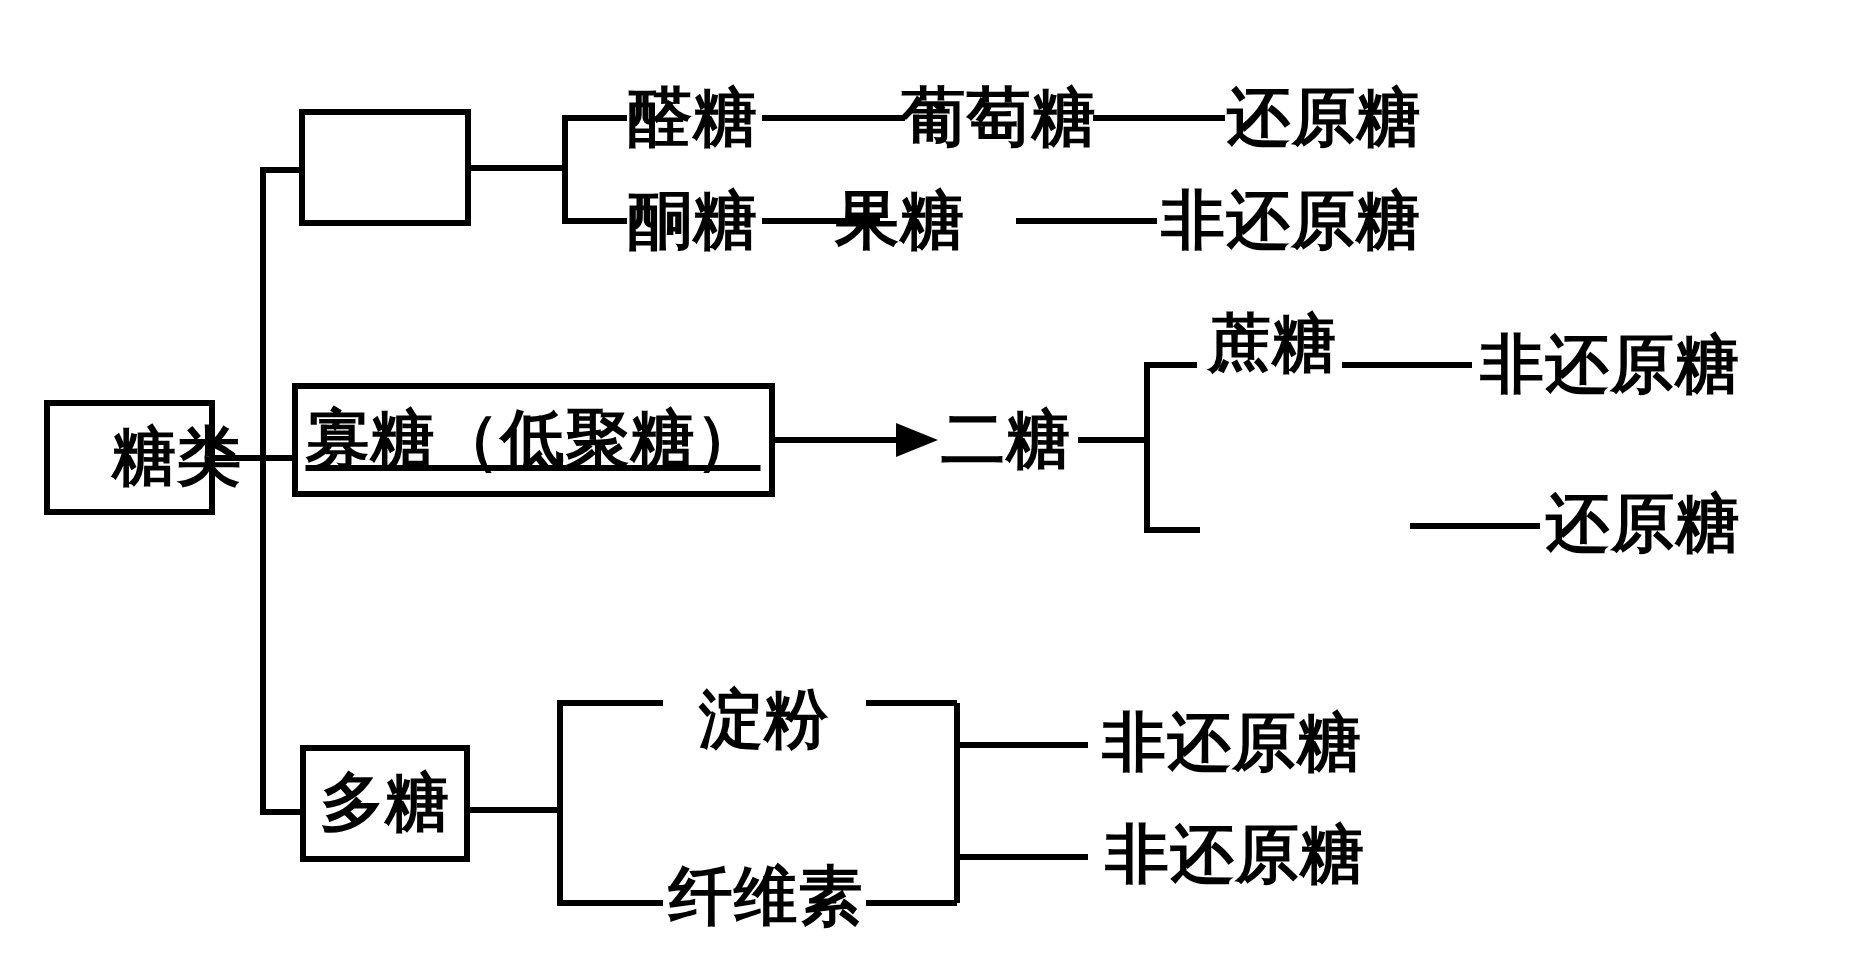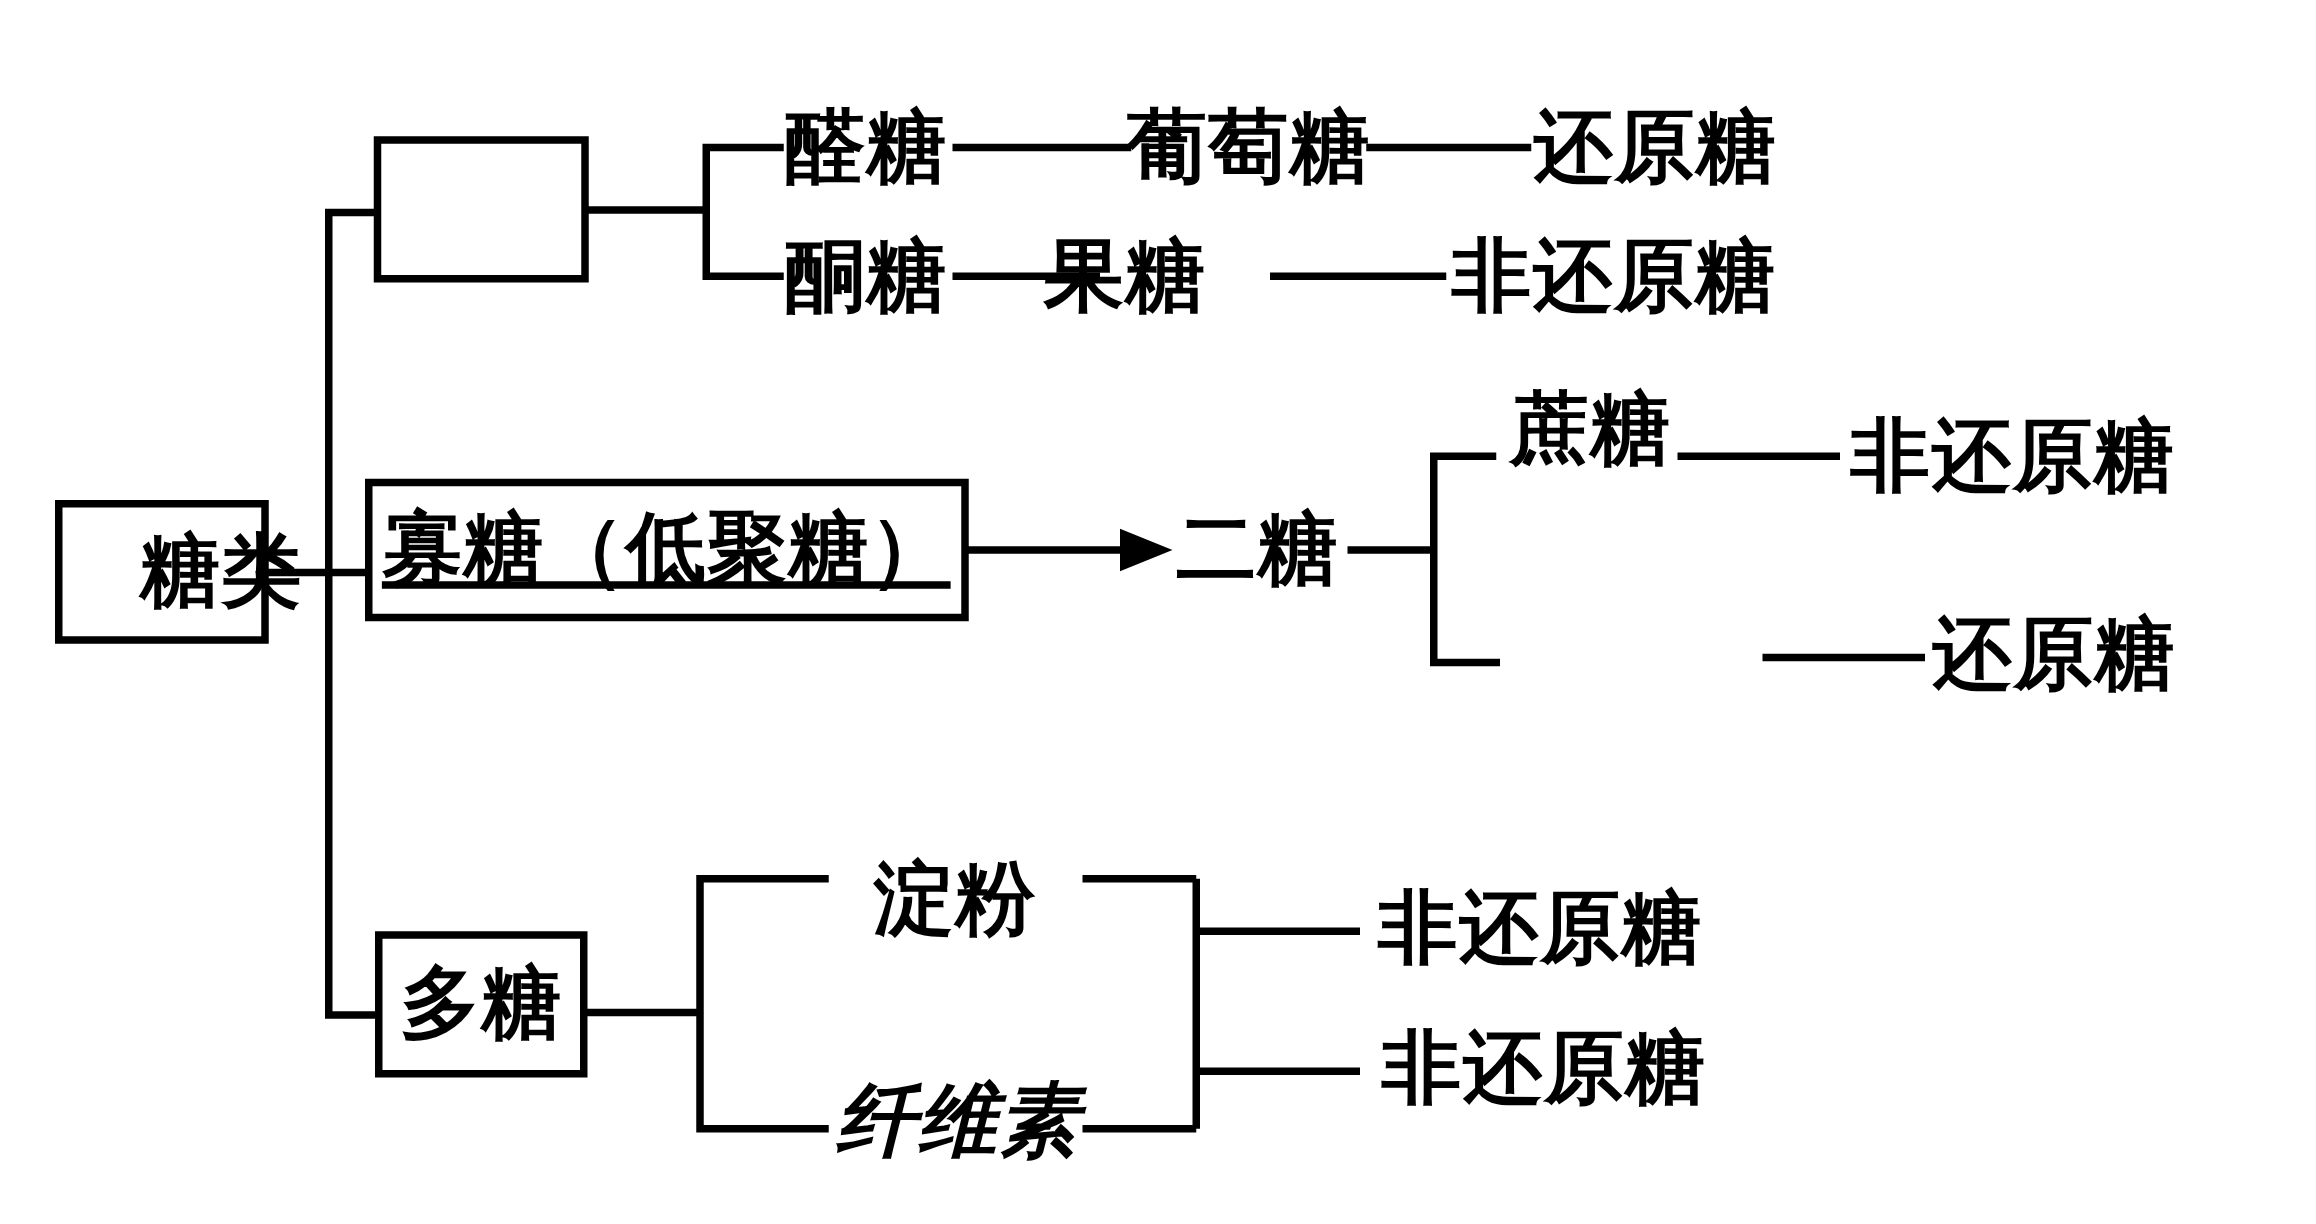--- a/index.html
+++ b/index.html
@@ -90,18 +90,18 @@
   <div class="label" style="left:1006px; top:440px;">二糖</div>
 
   <div class="label" style="left:1272px; top:344px;">蔗糖</div>
   <div class="label" style="left:1610px; top:365px;">非还原糖</div>
 
   <div class="label" style="left:1643px; top:524px;">还原糖</div>
 
   <div class="label" style="left:385px; top:803px;">多糖</div>
 
   <div class="label" style="left:764px; top:720px;">淀粉</div>
-  <div class="label" style="left:766px; top:897px;font-style:italic;">纤维素</div>
+  <div class="label" style="left:766px; top:897px;">纤维素</div>
 
   <div class="label" style="left:1232px; top:743px;">非还原糖</div>
   <div class="label" style="left:1235px; top:855px;">非还原糖</div>
 
 </div>
 
 </body></html>

